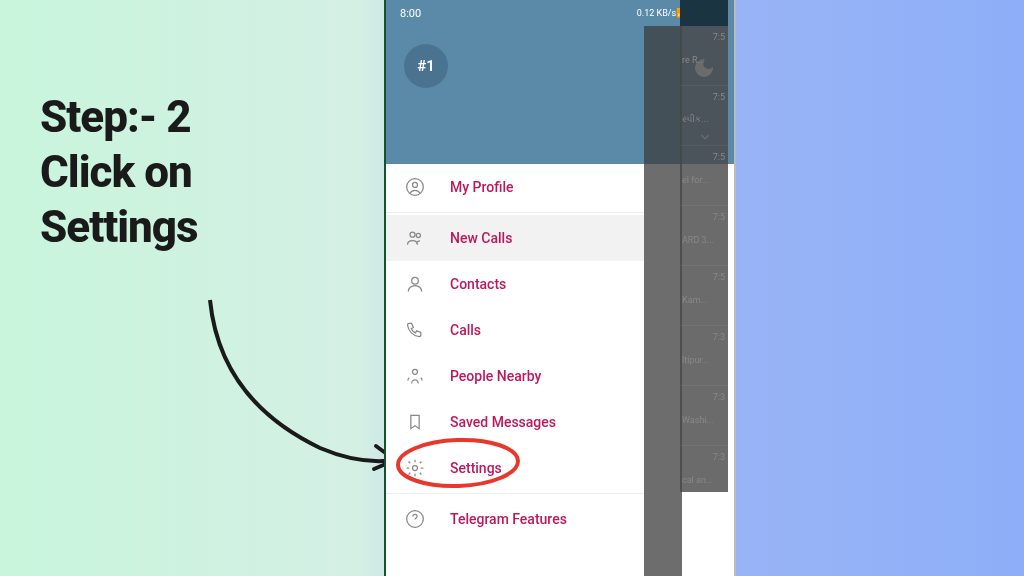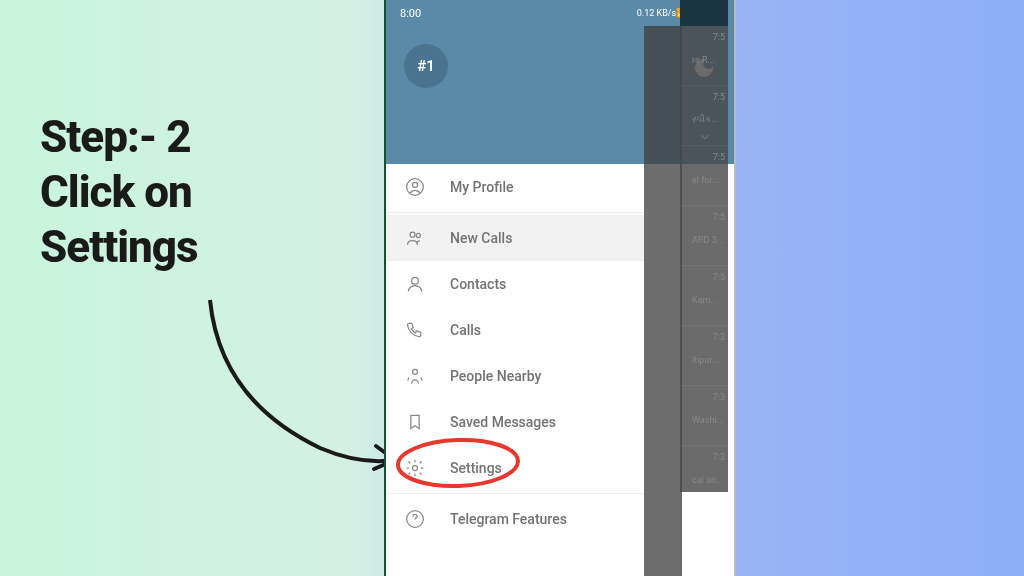--- a/index.html
+++ b/index.html
@@ -10,21 +10,20 @@
       font-family: -apple-system, BlinkMacSystemFont, 'Segoe UI', Roboto, sans-serif;
       position: relative;
       overflow: hidden;
     }
     
     .instruction-panel {
       position: absolute;
       left: 40px;
       top: 90px;
       width: 280px;
-      margin-top: 20px;
     }
     
     .instruction-text {
       font-size: 44px;
       font-weight: 800;
       color: #1a1a1a;
       line-height: 1.25;
       letter-spacing: -1px;
     }
     
@@ -118,21 +117,21 @@
       height: 22px;
       margin-right: 24px;
       display: flex;
       align-items: center;
       justify-content: center;
       color: #888;
     }
     
     .menu-label {
       font-size: 14px;
-      color: #737373;
+      color: #be185d;
       font-weight: 500;
     }
     
     .menu-divider {
       height: 1px;
       background: #eee;
       margin: 2px 0;
     }
     
     .chat-list-bg {
@@ -175,21 +174,21 @@
       position: absolute;
       top: 6px;
       right: 3px;
       font-size: 9px;
       color: #888;
     }
     
     .dimmed-label {
       position: absolute;
       bottom: 20px;
-      left: 12px;
+      left: 2px;
       font-size: 9px;
       color: #888;
       white-space: nowrap;
     }
     
     .red-ellipse {
       position: absolute;
       left: 394px;
       top: 436px;
       width: 128px;

